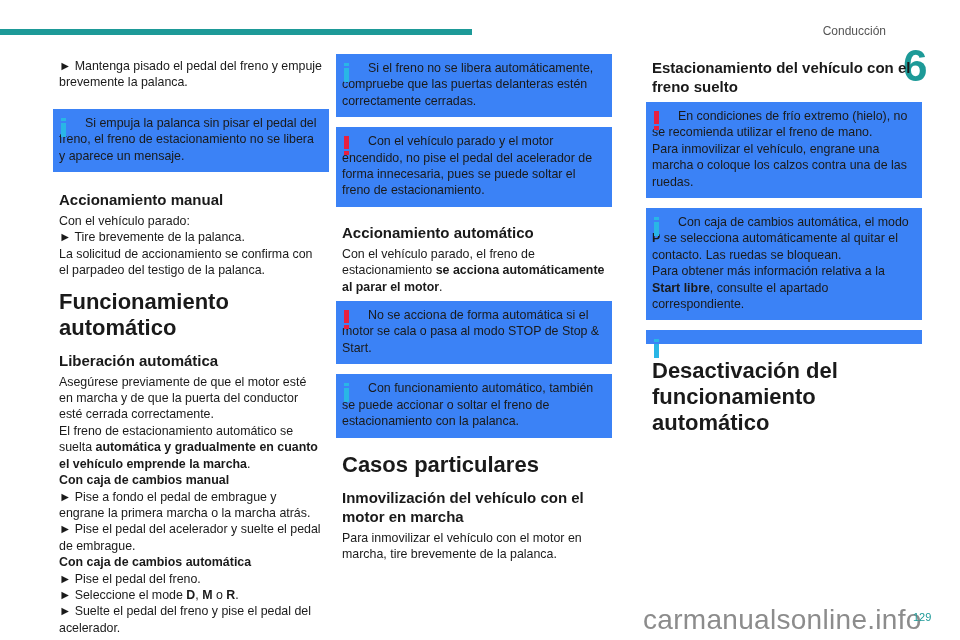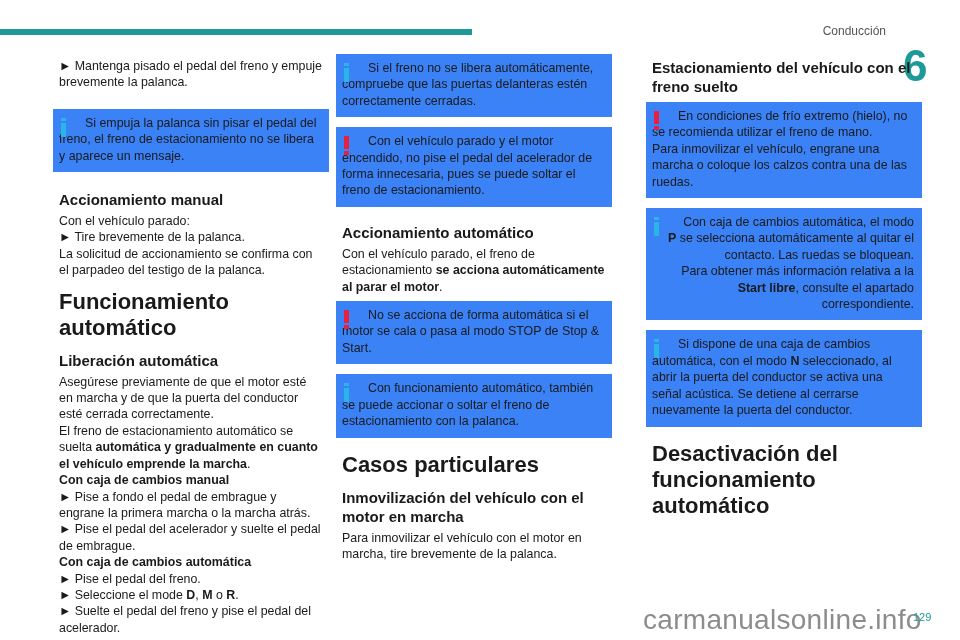--- a/index.html
+++ b/index.html
@@ -103,32 +103,31 @@
 <div class="col col3">
   <div class="h2">Estacionamiento del vehículo con el freno suelto</div>
   <div class="note" style="margin-top:6px;">
     <div class="icon icon-warn">
         <div class="bar"></div>
         <div class="dot"></div>
       </div>
     <p class="first">En condiciones de frío extremo (hielo), no se recomienda utilizar el freno de mano.</p>
     <p>Para inmovilizar el vehículo, engrane una marcha o coloque los calzos contra una de las ruedas.</p>
   </div>
-  <div class="note" style="margin-top:10px;text-align:right;">
+  <div class="note" style="margin-top:10px;">
     <div class="icon icon-info">
         <div class="dot"></div>
         <div class="bar"></div>
       </div>
     <p class="first"><span>Con caja de cambios automática, el modo </span><b>P</b><span> se selecciona automáticamente al quitar el contacto. Las ruedas se bloquean.</span></p>
     <p><span>Para obtener más información relativa a la </span><b>Start libre</b><span>, consulte el apartado correspondiente.</span></p>
   </div>
   <div class="note" style="margin-top:10px;">
     <div class="icon icon-info">
         <div class="dot"></div>
         <div class="bar"></div>
       </div>
-    <p class="first"><span>Si dispone de una caja de cambios automática, con el modo </span><b>N</b><span> seleccionado, al abrir la puerta del conductor se activa una señal acústica. Se detiene al cerrarse nuevamente la puerta del conductor.</span></p>
   </div>
   <div class="h1" style="margin-top:14px;">Desactivación del funcionamiento automático</div>
 </div>
 
 <div class="watermark">carmanualsonline.info</div>
 <div class="page-num">129</div>
 
 </body></html>

